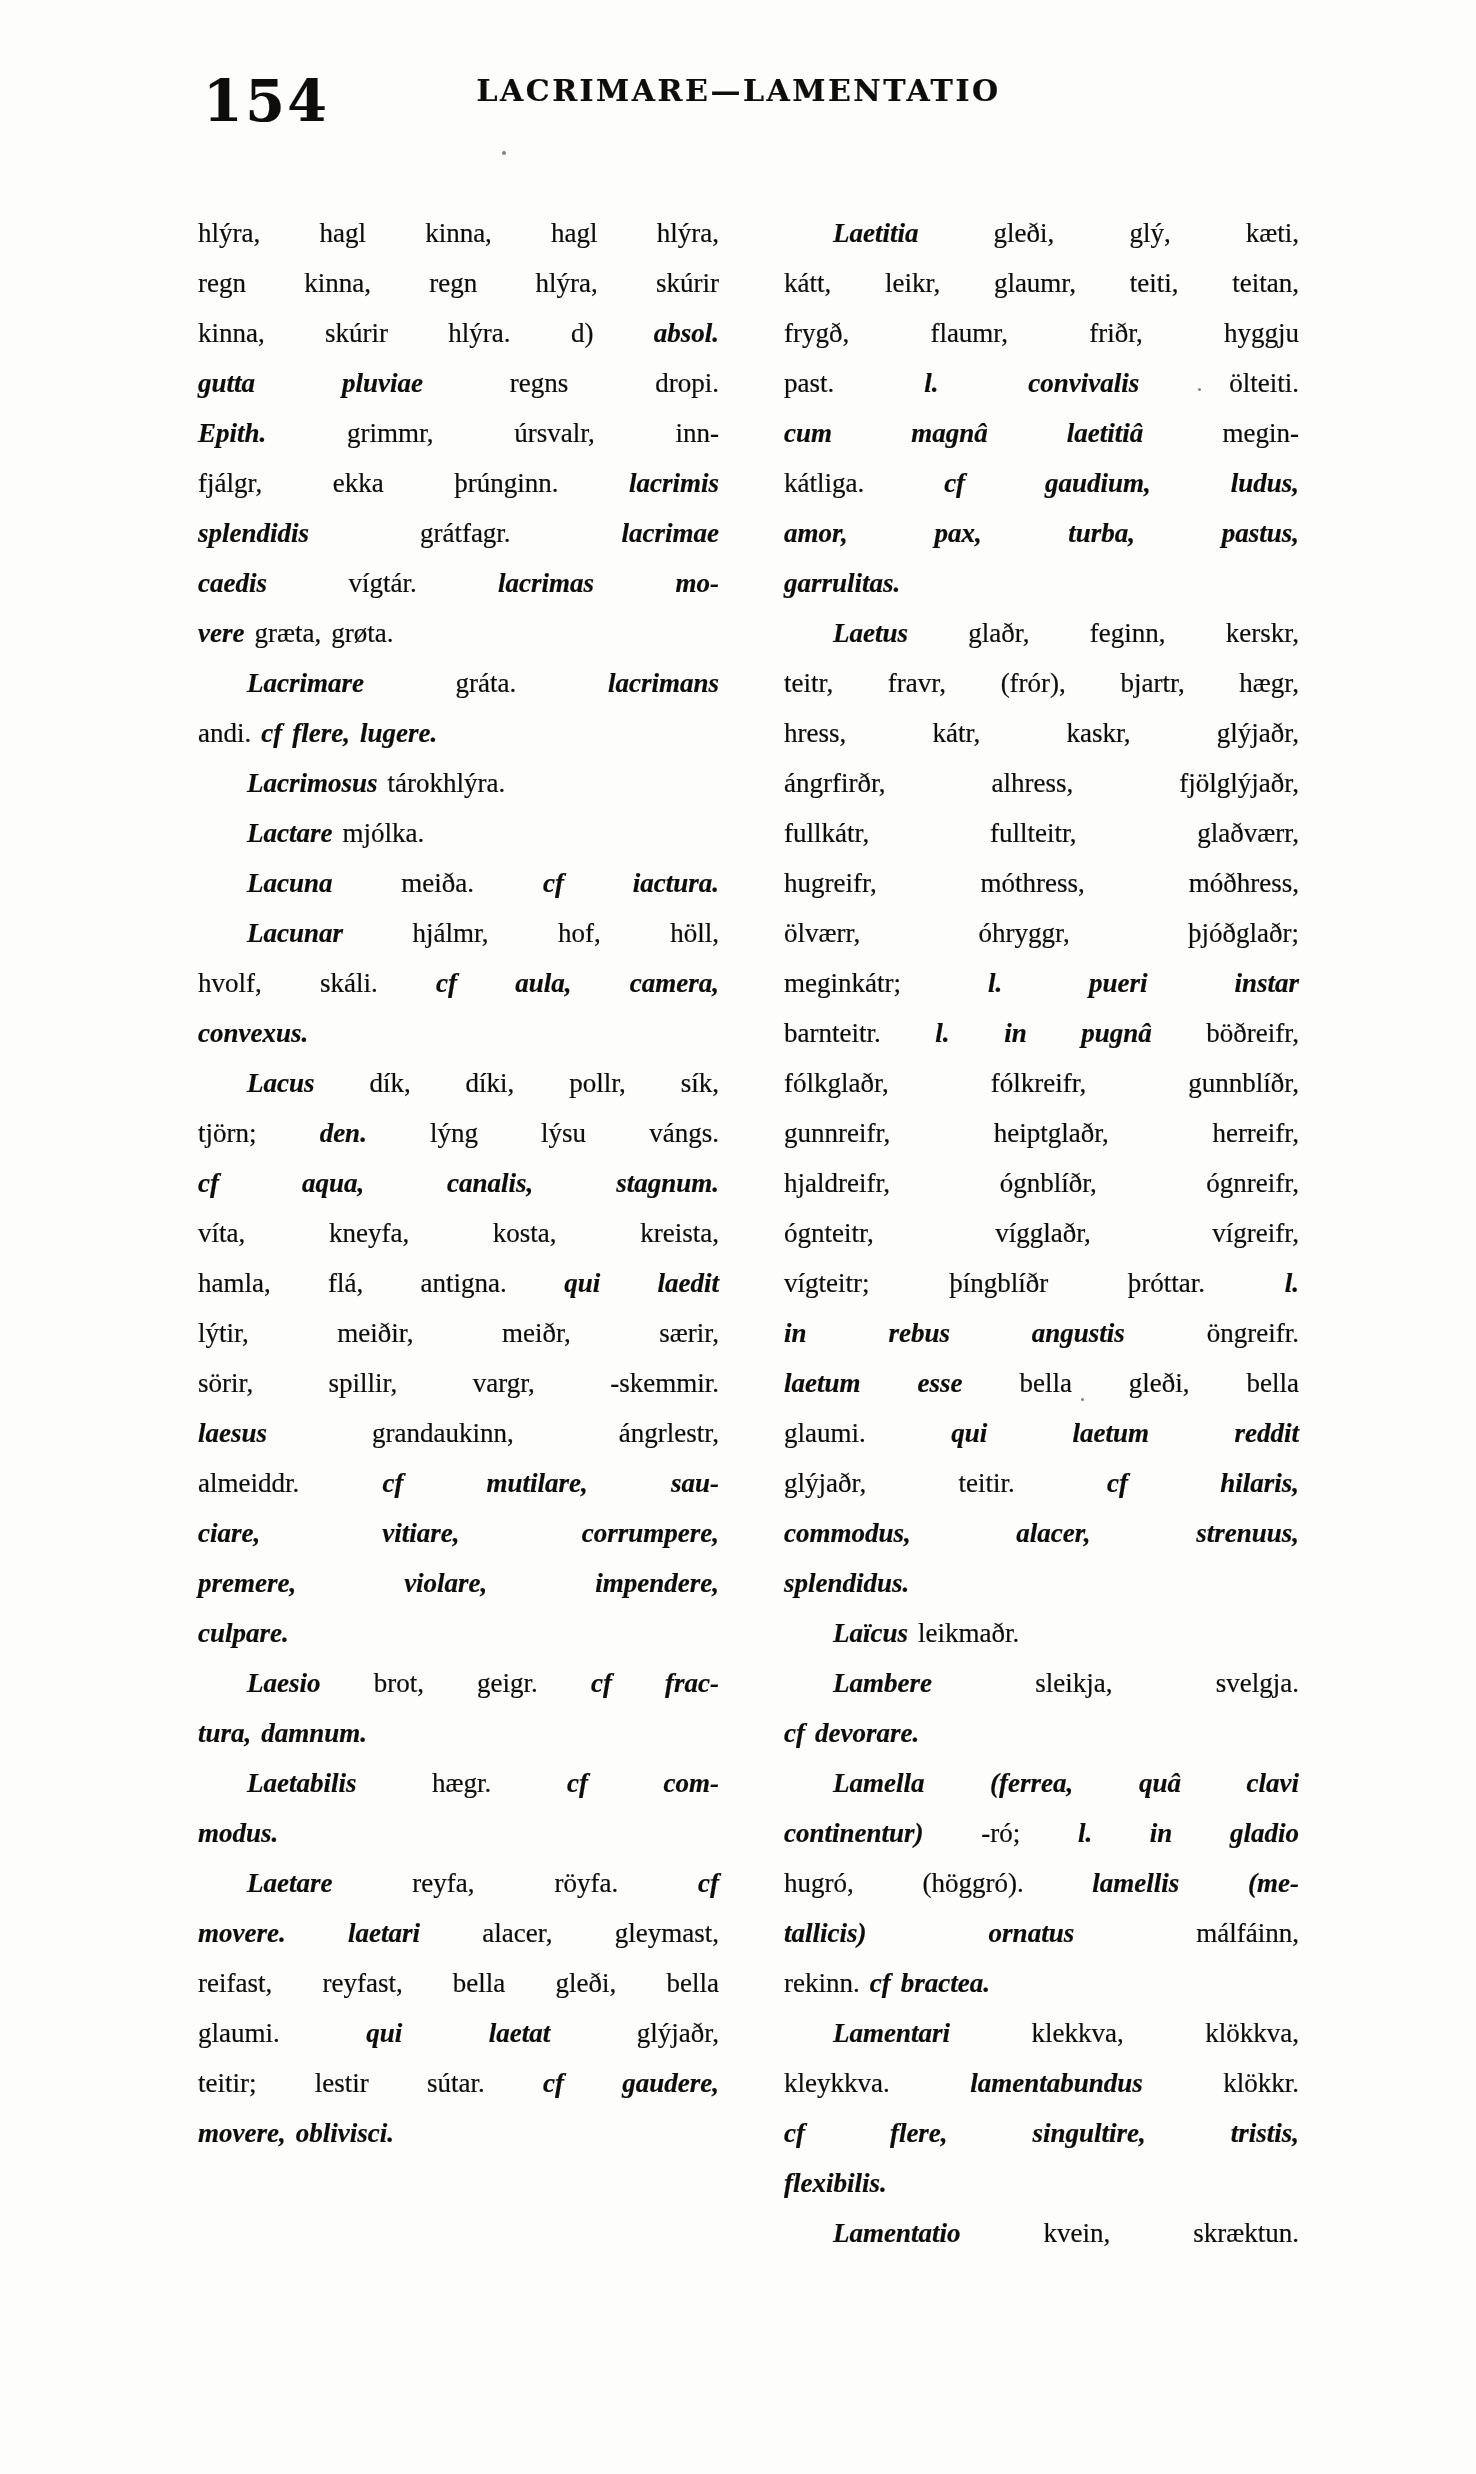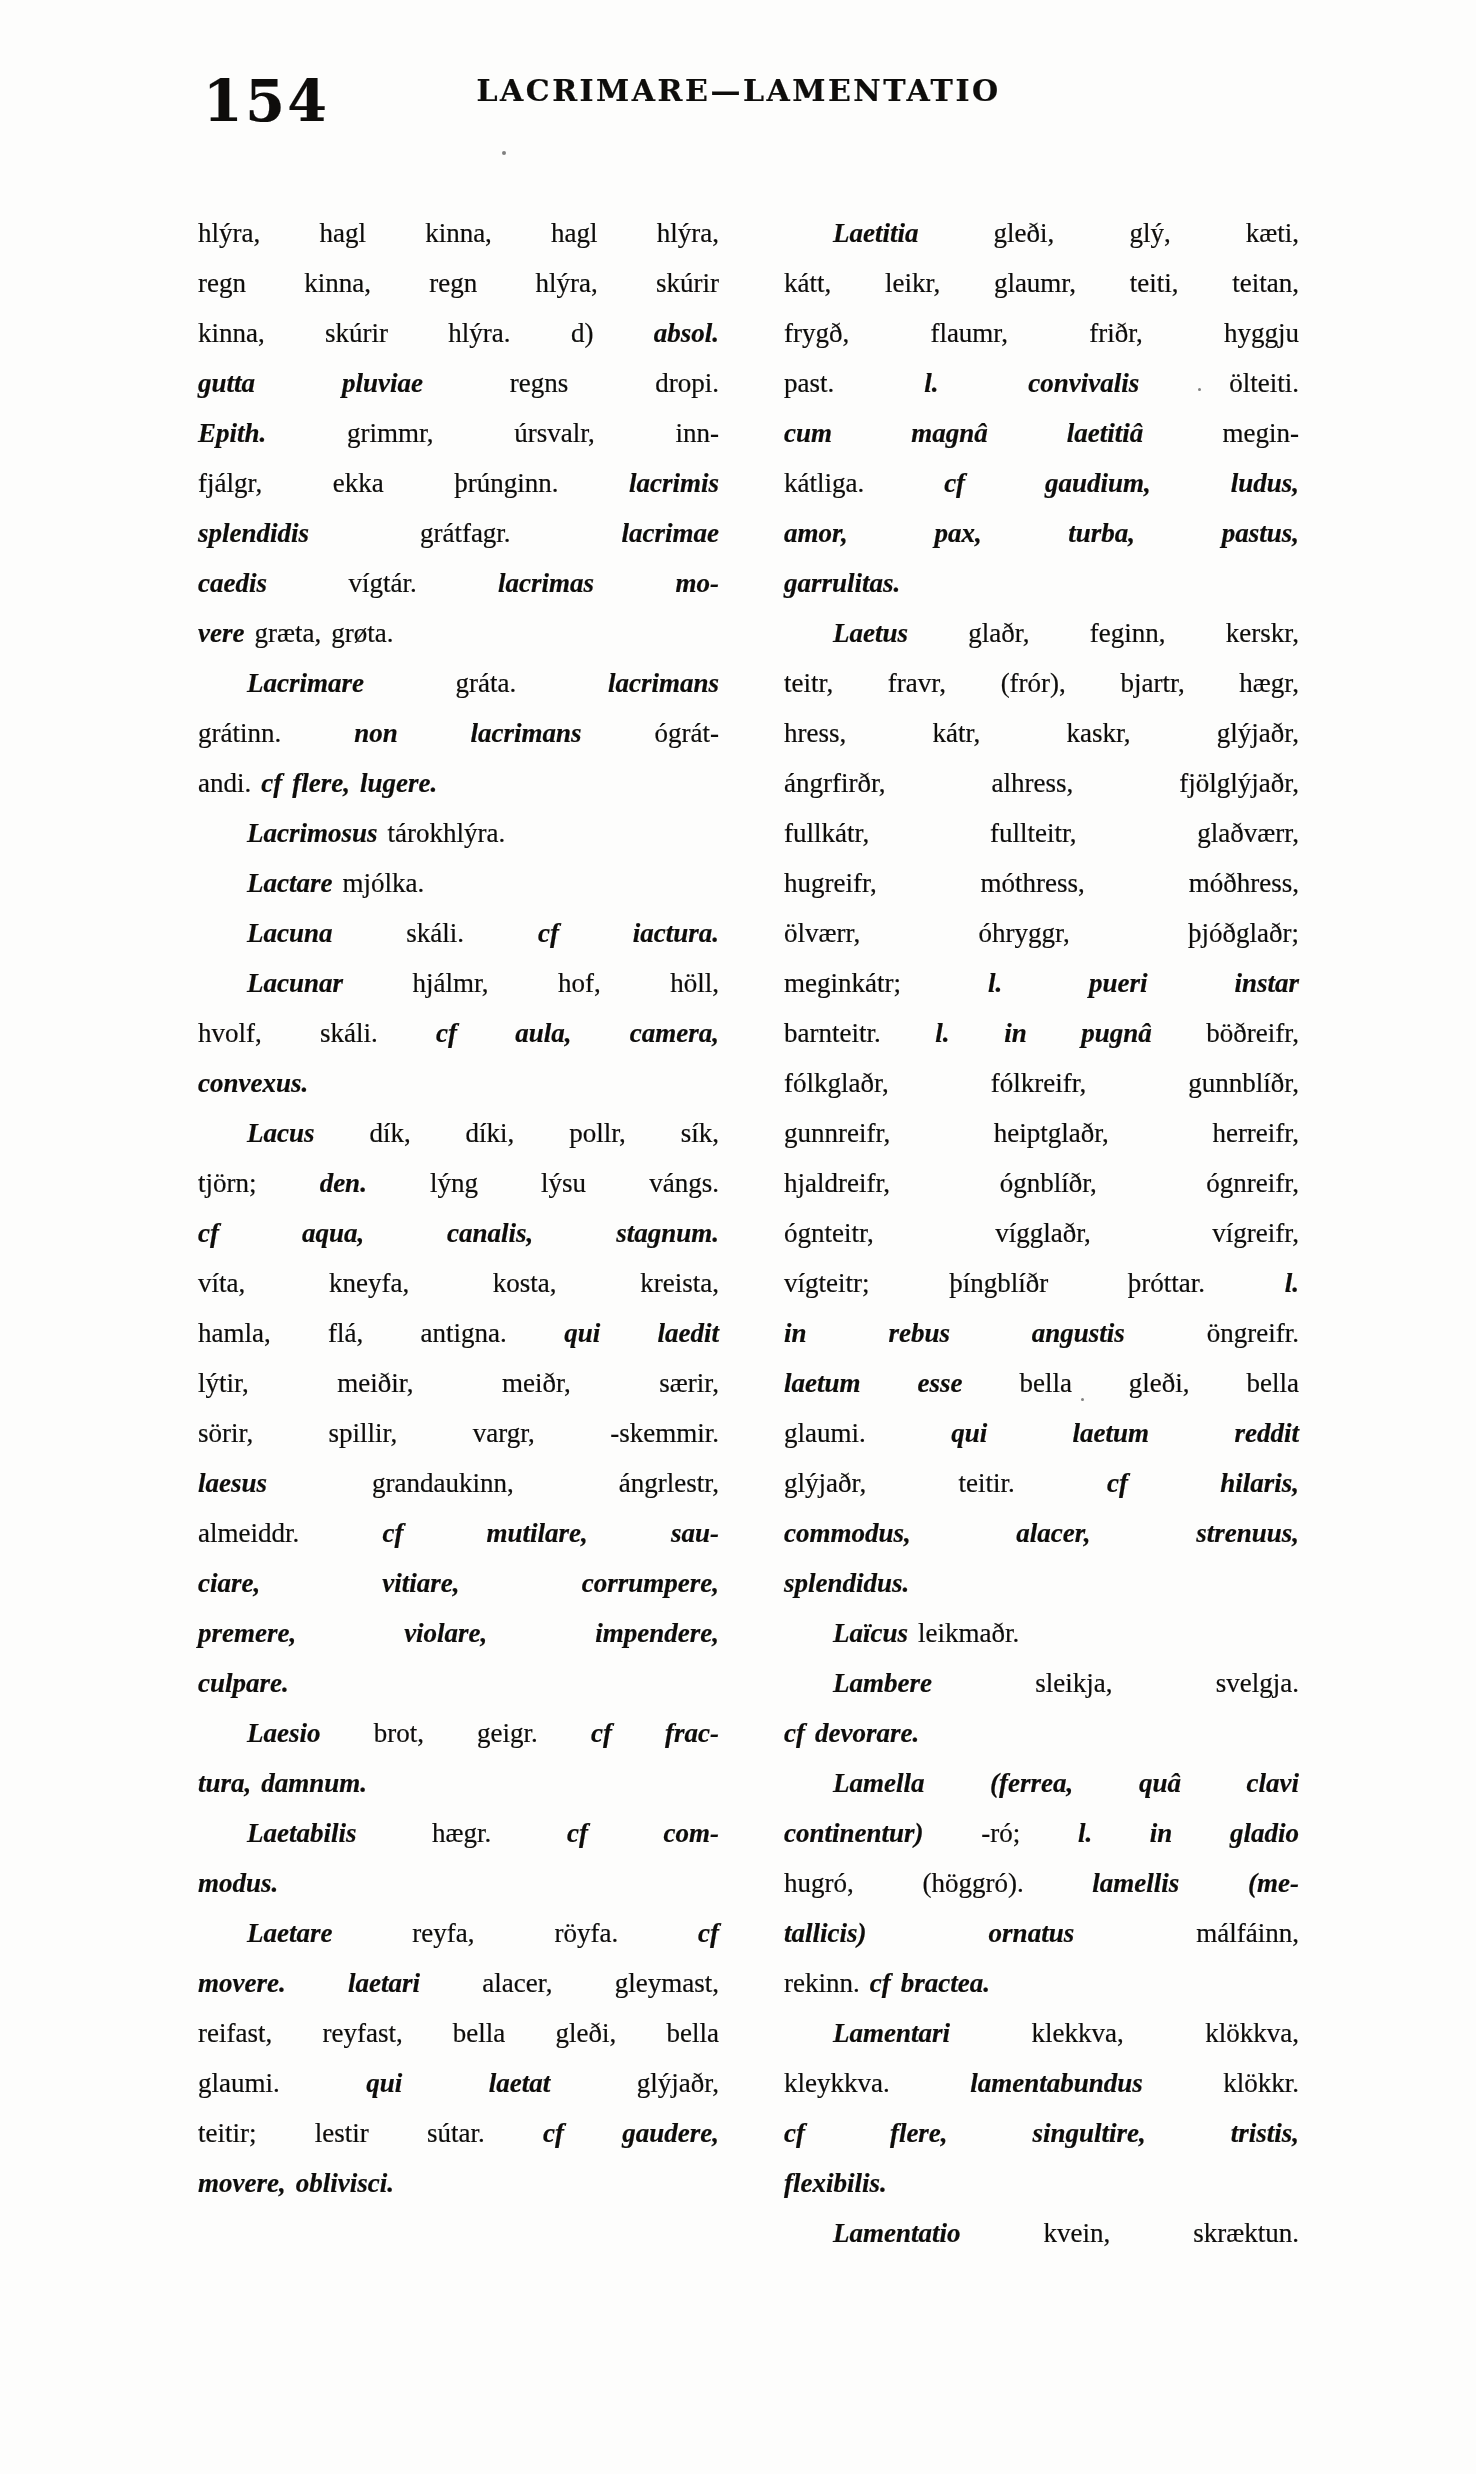--- a/index.html
+++ b/index.html
@@ -88,25 +88,24 @@
       <div class="line just"><span class="seg-r">hlýra, hagl kinna, hagl hlýra,</span></div>
       <div class="line just"><span class="seg-r">regn kinna, regn hlýra, skúrir</span></div>
       <div class="line just"><span class="seg-r">kinna, skúrir hlýra. d) </span><span class="seg-i">absol.</span></div>
       <div class="line just"><span class="seg-i">gutta pluviae</span><span class="seg-r"> regns dropi.</span></div>
       <div class="line just"><span class="seg-i">Epith.</span><span class="seg-r"> grimmr, úrsvalr, inn-</span></div>
       <div class="line just"><span class="seg-r">fjálgr, ekka þrúnginn. </span><span class="seg-i">lacrimis</span></div>
       <div class="line just"><span class="seg-i">splendidis</span><span class="seg-r"> grátfagr. </span><span class="seg-i">lacrimae</span></div>
       <div class="line just"><span class="seg-i">caedis</span><span class="seg-r"> vígtár. </span><span class="seg-i">lacrimas mo-</span></div>
       <div class="line"><span class="seg-i">vere</span><span class="seg-r"> græta, grøta.</span></div>
       <div class="line just ind"><span class="seg-h">Lacrimare</span><span class="seg-r"> gráta. </span><span class="seg-i">lacrimans</span></div>
-      <div class="line just"><span class="seg-r">grátinn. </span><span class="seg-i">non lacrimans</span><span class="seg-r"> ógrát-</span></div>
       <div class="line"><span class="seg-r">andi. </span><span class="seg-i">cf flere, lugere.</span></div>
       <div class="line ind"><span class="seg-h">Lacrimosus</span><span class="seg-r"> tárokhlýra.</span></div>
       <div class="line ind"><span class="seg-h">Lactare</span><span class="seg-r"> mjólka.</span></div>
-      <div class="line just ind"><span class="seg-h">Lacuna</span><span class="seg-r"> skáli. </span><span class="seg-i">cf iactura.</span></div>
+      <div class="line just ind"><span class="seg-h">Lacuna</span><span class="seg-r"> meiða. </span><span class="seg-i">cf iactura.</span></div>
       <div class="line just ind"><span class="seg-h">Lacunar</span><span class="seg-r"> hjálmr, hof, höll,</span></div>
       <div class="line just"><span class="seg-r">hvolf, skáli. </span><span class="seg-i">cf aula, camera,</span></div>
       <div class="line"><span class="seg-i">convexus.</span></div>
       <div class="line just ind"><span class="seg-h">Lacus</span><span class="seg-r"> dík, díki, pollr, sík,</span></div>
       <div class="line just"><span class="seg-r">tjörn; </span><span class="seg-i">den.</span><span class="seg-r"> lýng lýsu vángs.</span></div>
       <div class="line just"><span class="seg-i">cf aqua, canalis, stagnum.</span></div>
       <div class="line just"><span class="seg-r">víta, kneyfa, kosta, kreista,</span></div>
       <div class="line just"><span class="seg-r">hamla, flá, antigna. </span><span class="seg-i">qui laedit</span></div>
       <div class="line just"><span class="seg-r">lýtir, meiðir, meiðr, særir,</span></div>
       <div class="line just"><span class="seg-r">sörir, spillir, vargr, -skemmir.</span></div>

